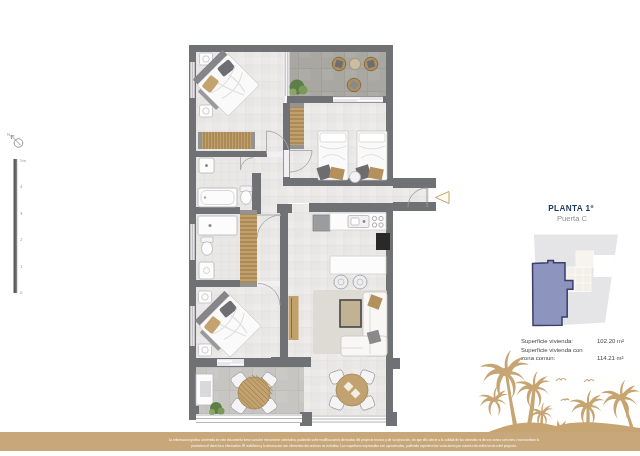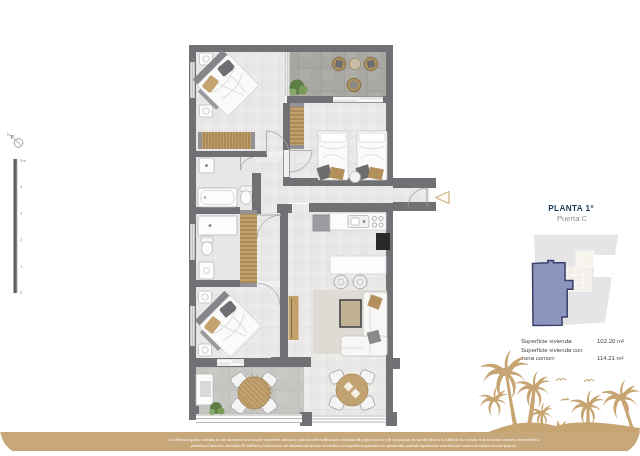--- a/index.html
+++ b/index.html
@@ -1,17 +1,17 @@
 <!DOCTYPE html>
 <html><head>
 <meta charset="utf-8">
 <style>
   html,body{margin:0;padding:0;background:#fff;}
   #page{position:relative;width:640px;height:456px;background:#fff;overflow:hidden;
-        font-family:"Liberation Sans", sans-serif;border-radius:28px;}
+        font-family:"Liberation Sans", sans-serif;}
 </style>
 </head>
 <body>
 
 <div id="page">
 <svg width="640" height="456" viewBox="0 0 640 456">
 <defs>
   <pattern id="pt" width="16.4" height="16.4" patternUnits="userSpaceOnUse">
     <rect width="16.4" height="16.4" fill="#eae9e7"></rect>
     <rect width="8.2" height="8.2" fill="#e7e6e4"></rect>

